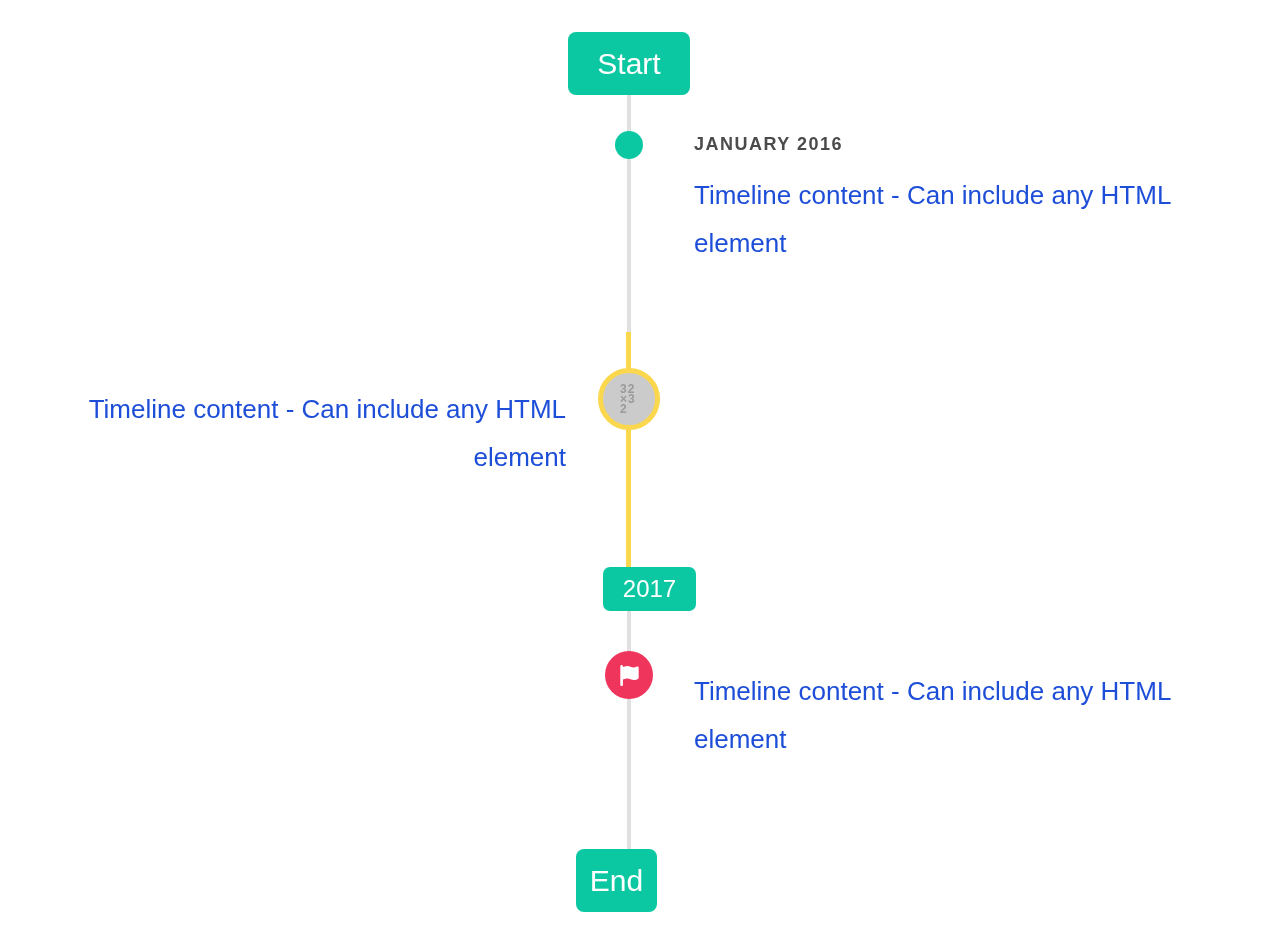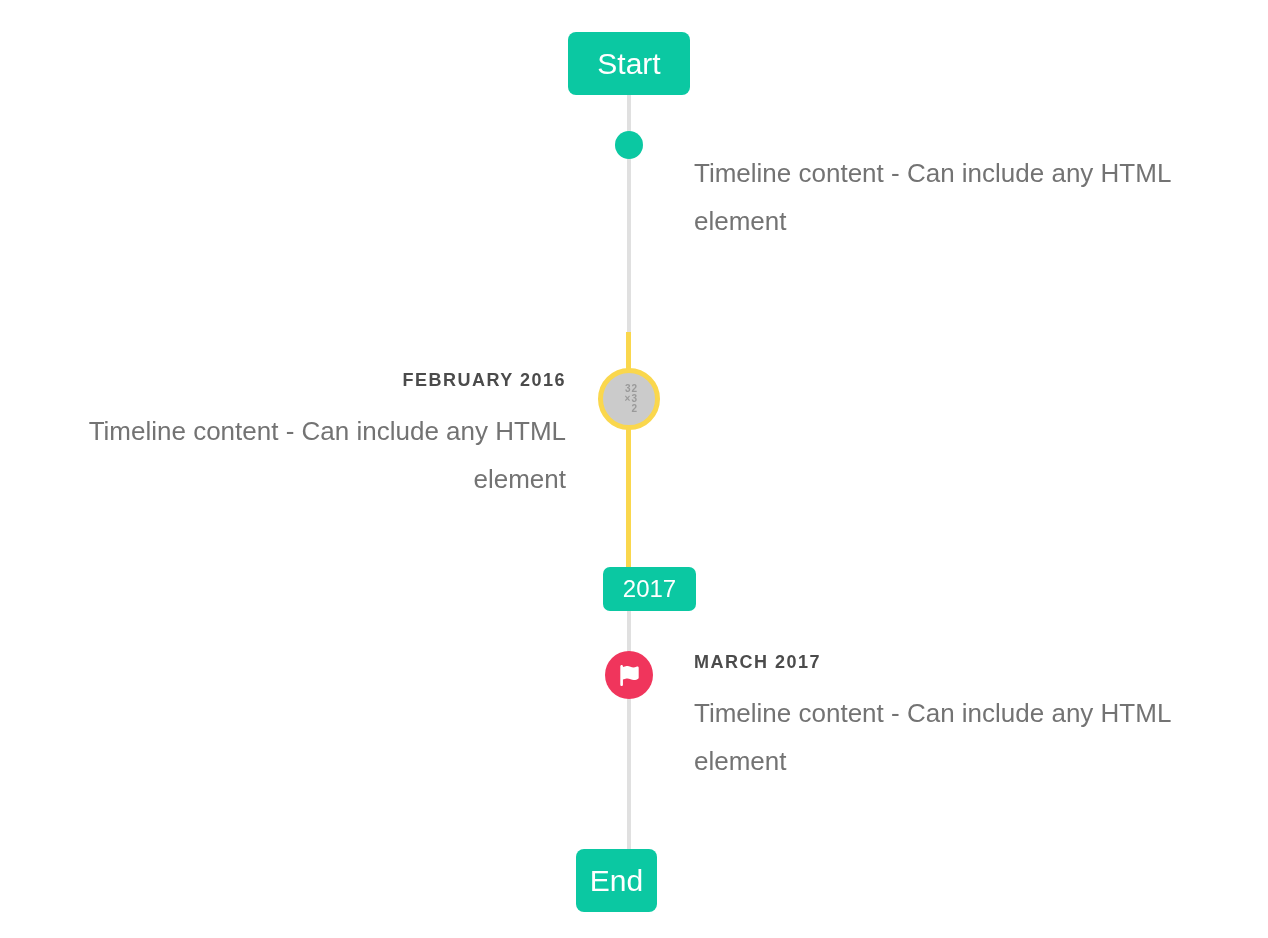--- a/index.html
+++ b/index.html
@@ -57,26 +57,26 @@
     border-radius: 50%;
     background: #cbcbcb;
     border: 5px solid #fad74d;
     display: flex; align-items: center; justify-content: center;
     z-index: 2;
     overflow: hidden;
   }
   .node-image .placeholder-text {
     display: block;
     width: 18px;
-    font-size: 10px;
+    font-size: 12px;
     line-height: 10px;
     letter-spacing: 1px;
     font-weight: 700;
     color: #9a9a9a;
-    text-align: right;
+    text-align: left;
     word-break: break-all;
   }
   .node-flag {
     position: absolute;
     left: 605px; top: 651px;
     width: 48px; height: 48px;
     border-radius: 50%;
     background: #f0355c;
     display: flex; align-items: center; justify-content: center;
     z-index: 2;
@@ -90,67 +90,66 @@
     font-weight: 700;
     letter-spacing: 1.5px;
     color: #4b4b4b;
     line-height: 22px;
   }
   .entry-content {
     margin-top: 16px;
     width: 530px;
     font-size: 26px;
     line-height: 48px;
-    color: #737373;
+    color: #1d4ed8;
   }
   .entry-january { left: 694px; top: 133px; }
   .entry-february { right: 702px; top: 369px; text-align: right; }
   .entry-march { left: 694px; top: 651px; }
 </style>
 </head>
 <body>
 
 <div class="timeline">
 
   <div class="line"></div>
   <div class="line-active"></div>
 
   <div class="badge badge-start">
     <span>Start</span>
   </div>
 
   <div class="node-dot"></div>
 
   <div class="entry entry-january">
+    <div class="entry-title">JANUARY 2016</div>
     <div class="entry-content">Timeline content - Can include any HTML element</div>
   </div>
 
   <div class="node-image">
     <span class="placeholder-text">32×32</span>
   </div>
 
   <div class="entry entry-february">
-    <div class="entry-title">FEBRUARY 2016</div>
     <div class="entry-content">Timeline content - Can include any HTML element</div>
   </div>
 
   <div class="badge badge-year">
     <span>2017</span>
   </div>
 
   <div class="node-flag">
     <span style="display:flex;">
       <svg viewBox="0 0 448 512" xmlns="http://www.w3.org/2000/svg">
           <path d="M64 32C64 14.3 49.7 0 32 0S0 14.3 0 32V64 368 480c0 17.7 14.3 32 32 32s32-14.3 32-32V352l64.3-16.1c41.1-10.3 84.6-5.5 122.5 13.4c44.2 22.1 95.5 24.8 141.7 7.4l34.7-13c12.5-4.7 20.8-16.6 20.8-30V66.1c0-23-24.2-38-44.8-27.7l-9.6 4.8c-46.3 23.2-100.8 23.2-147.1 0c-35.1-17.6-75.4-22-113.5-12.5L64 48V32z"></path>
         </svg>
     </span>
   </div>
 
   <div class="entry entry-march">
-    <div class="entry-title">MARCH 2017</div>
     <div class="entry-content">Timeline content - Can include any HTML element</div>
   </div>
 
   <div class="badge badge-end">
     <span>End</span>
   </div>
 
 </div>
 
 </body></html>

